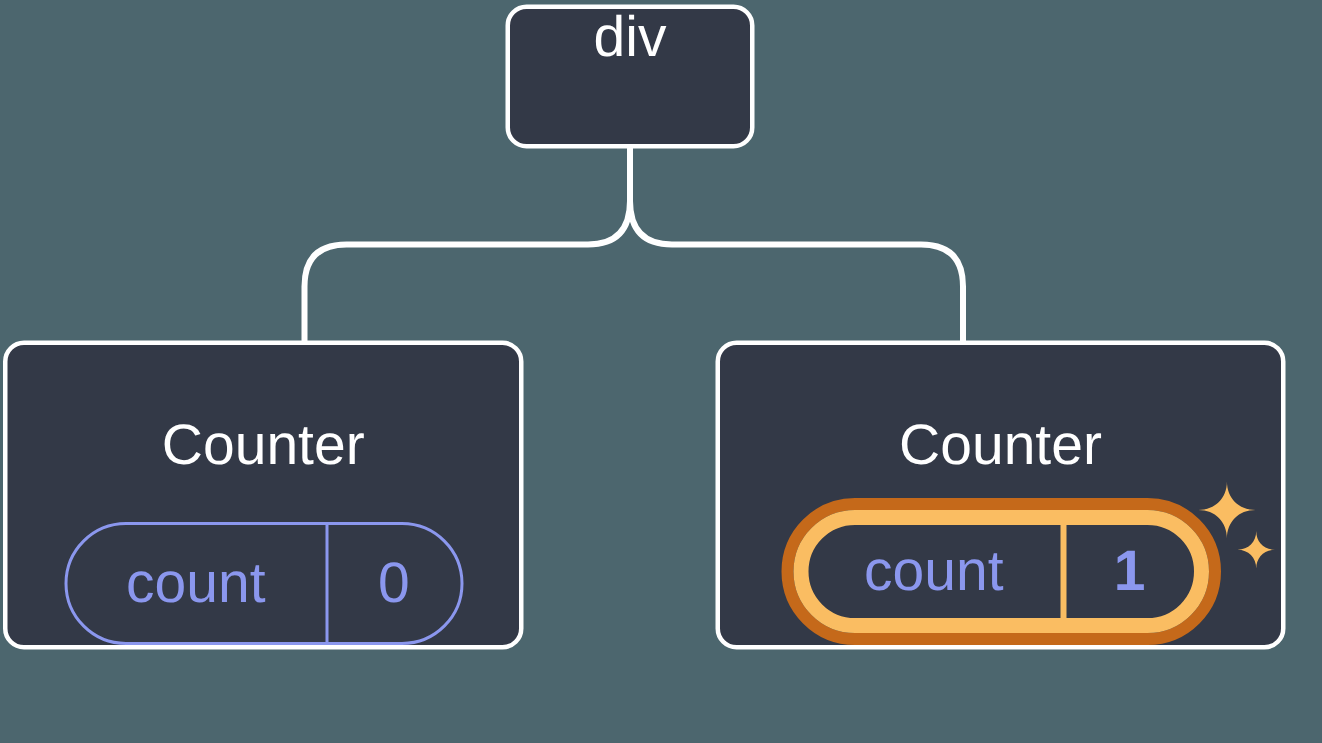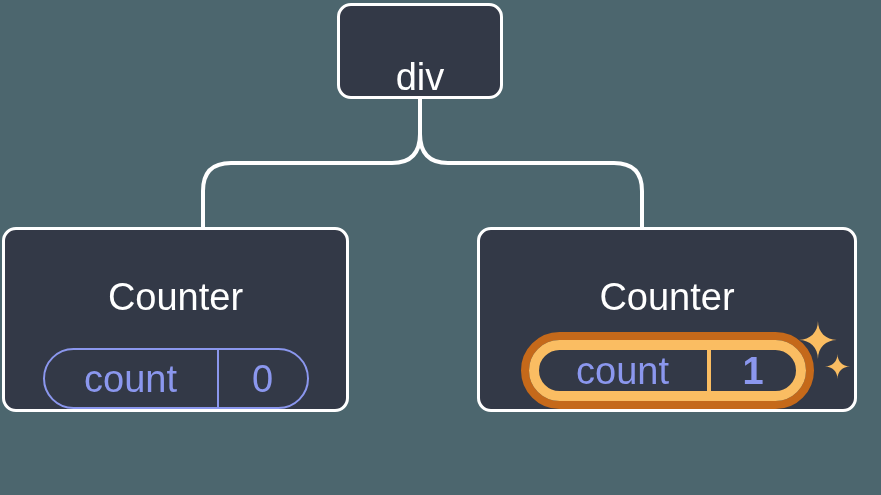--- a/index.html
+++ b/index.html
@@ -26,28 +26,28 @@
     position:absolute;left:0;top:0;width:881px;height:495px;
   }
   .node{
     position:absolute;
     background:var(--node-fill);
     border:3.5px solid var(--node-border);
     border-radius:14px;
   }
   .node-root{
     left:337px;top:3px;width:166px;height:96px;
-    display:flex;align-items:flex-end;justify-content:center;
+    display:flex;align-items:flex-start;justify-content:center;
   }
   .node-root .node-label{
     color:var(--text-white);
     font-size:38px;font-weight:500;line-height:1;
   }
   .counter-box{
-    top:227px;height:185px;
+    top:227px;height:206px;
     display:flex;flex-direction:column;align-items:center;
     padding-top:48px;
   }
   .counter-box.left{left:2px;width:347px;}
   .counter-box.right{left:477px;width:380px;}
   .counter-title{
     color:var(--text-white);
     font-size:38px;font-weight:500;line-height:1;
   }
   

